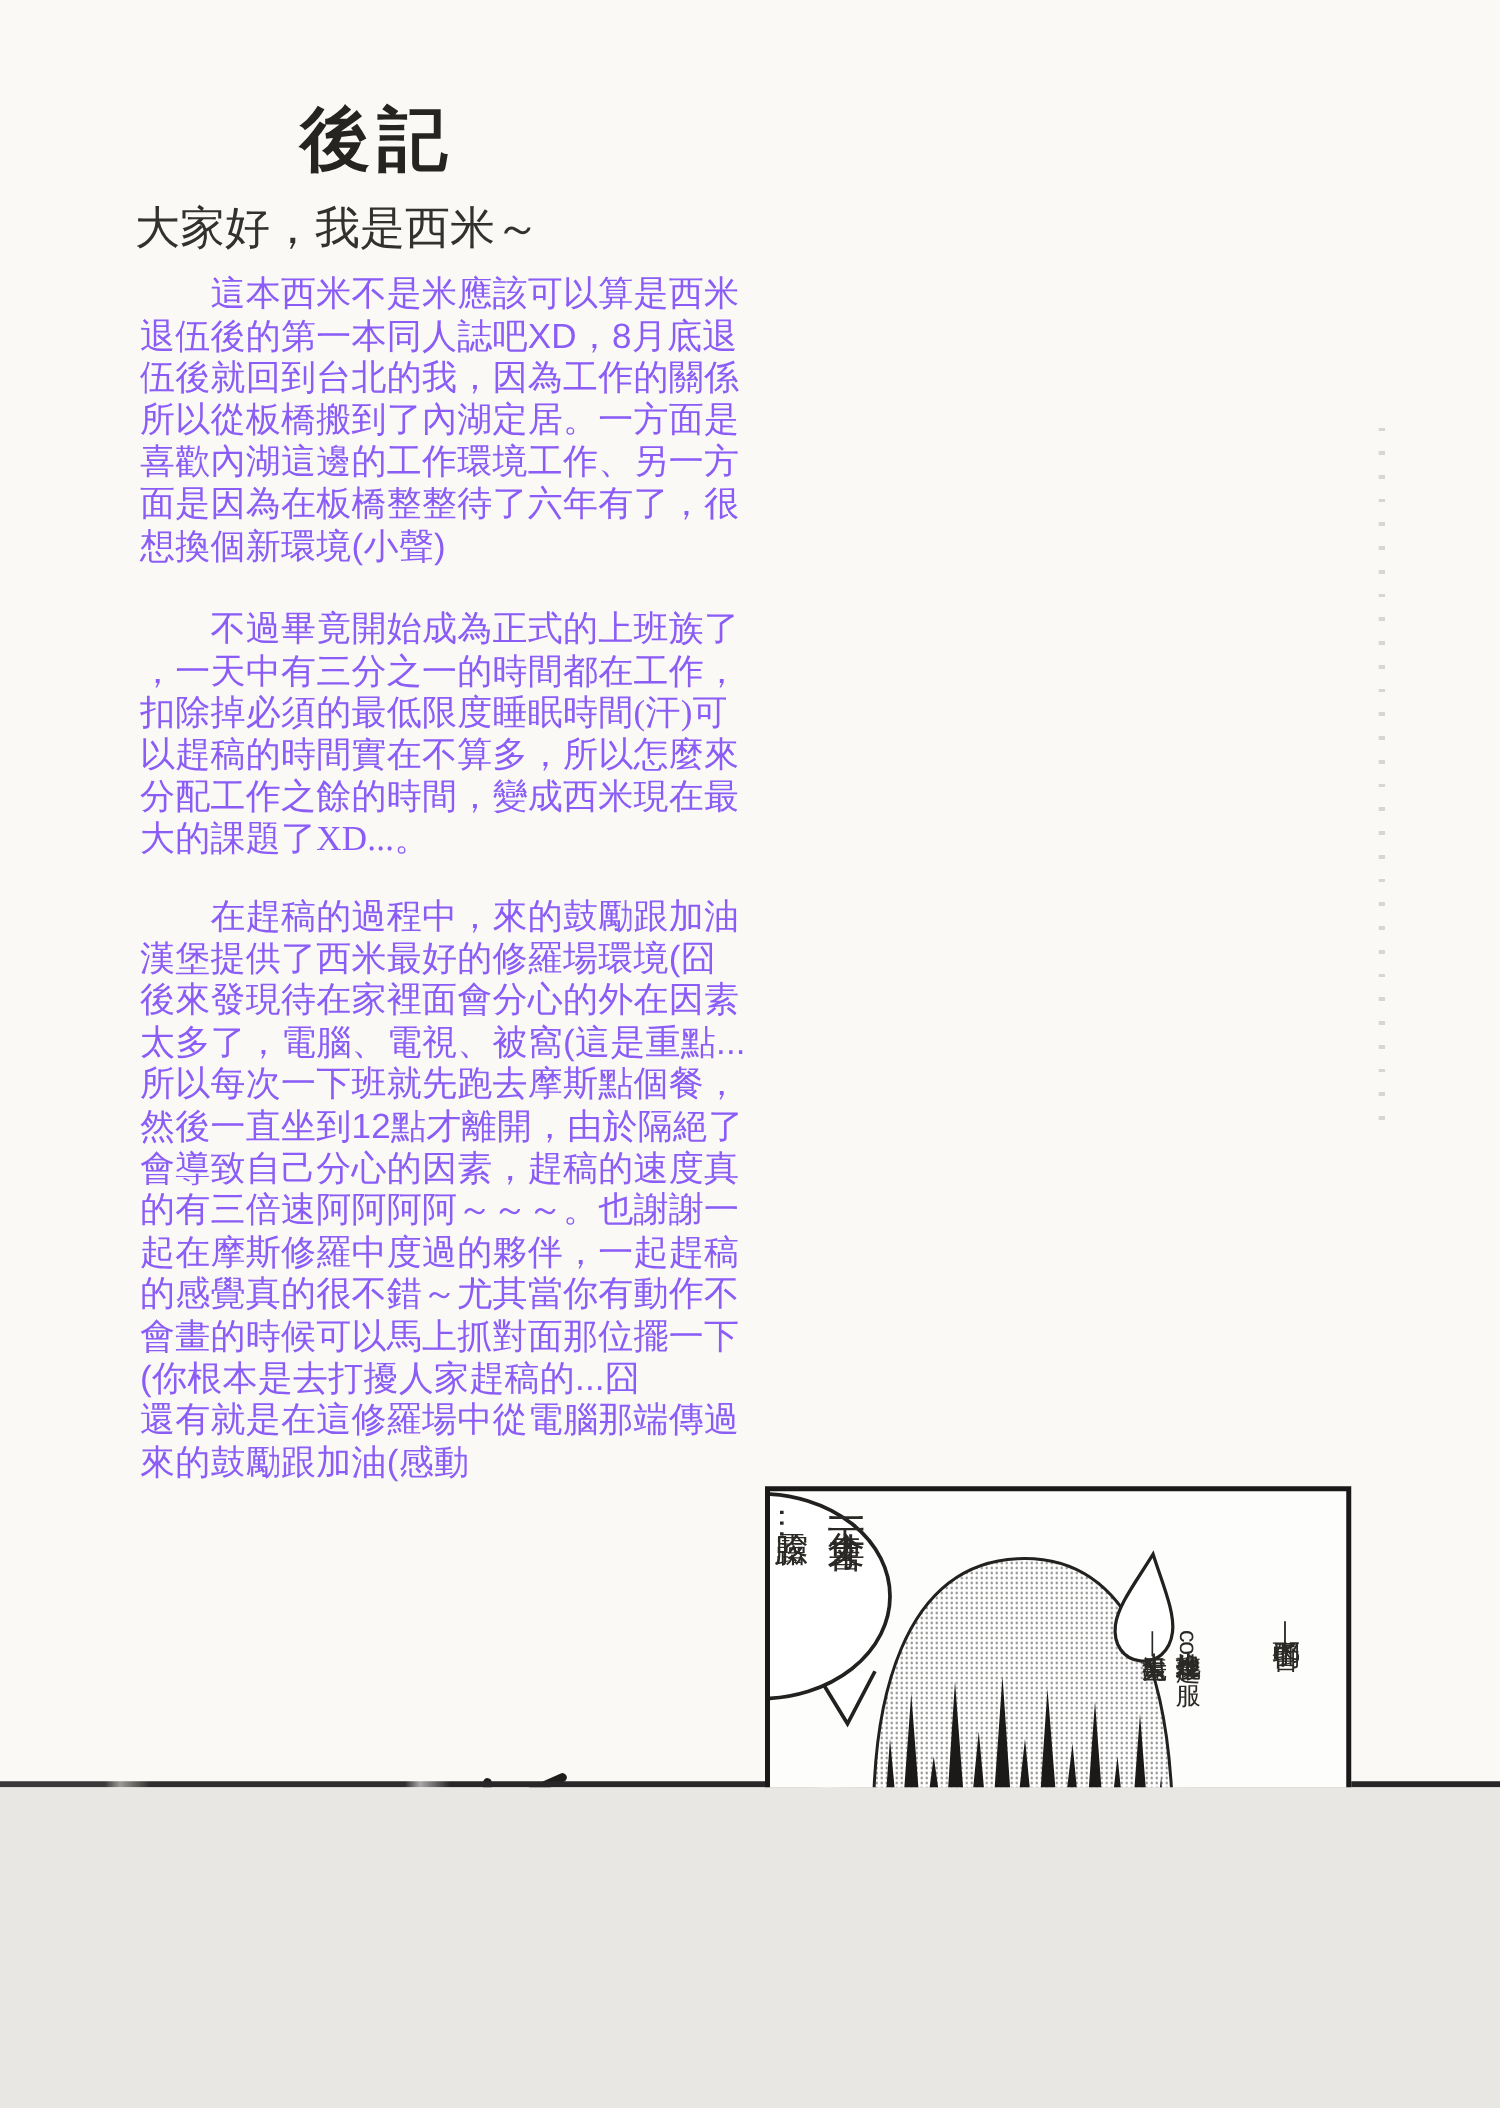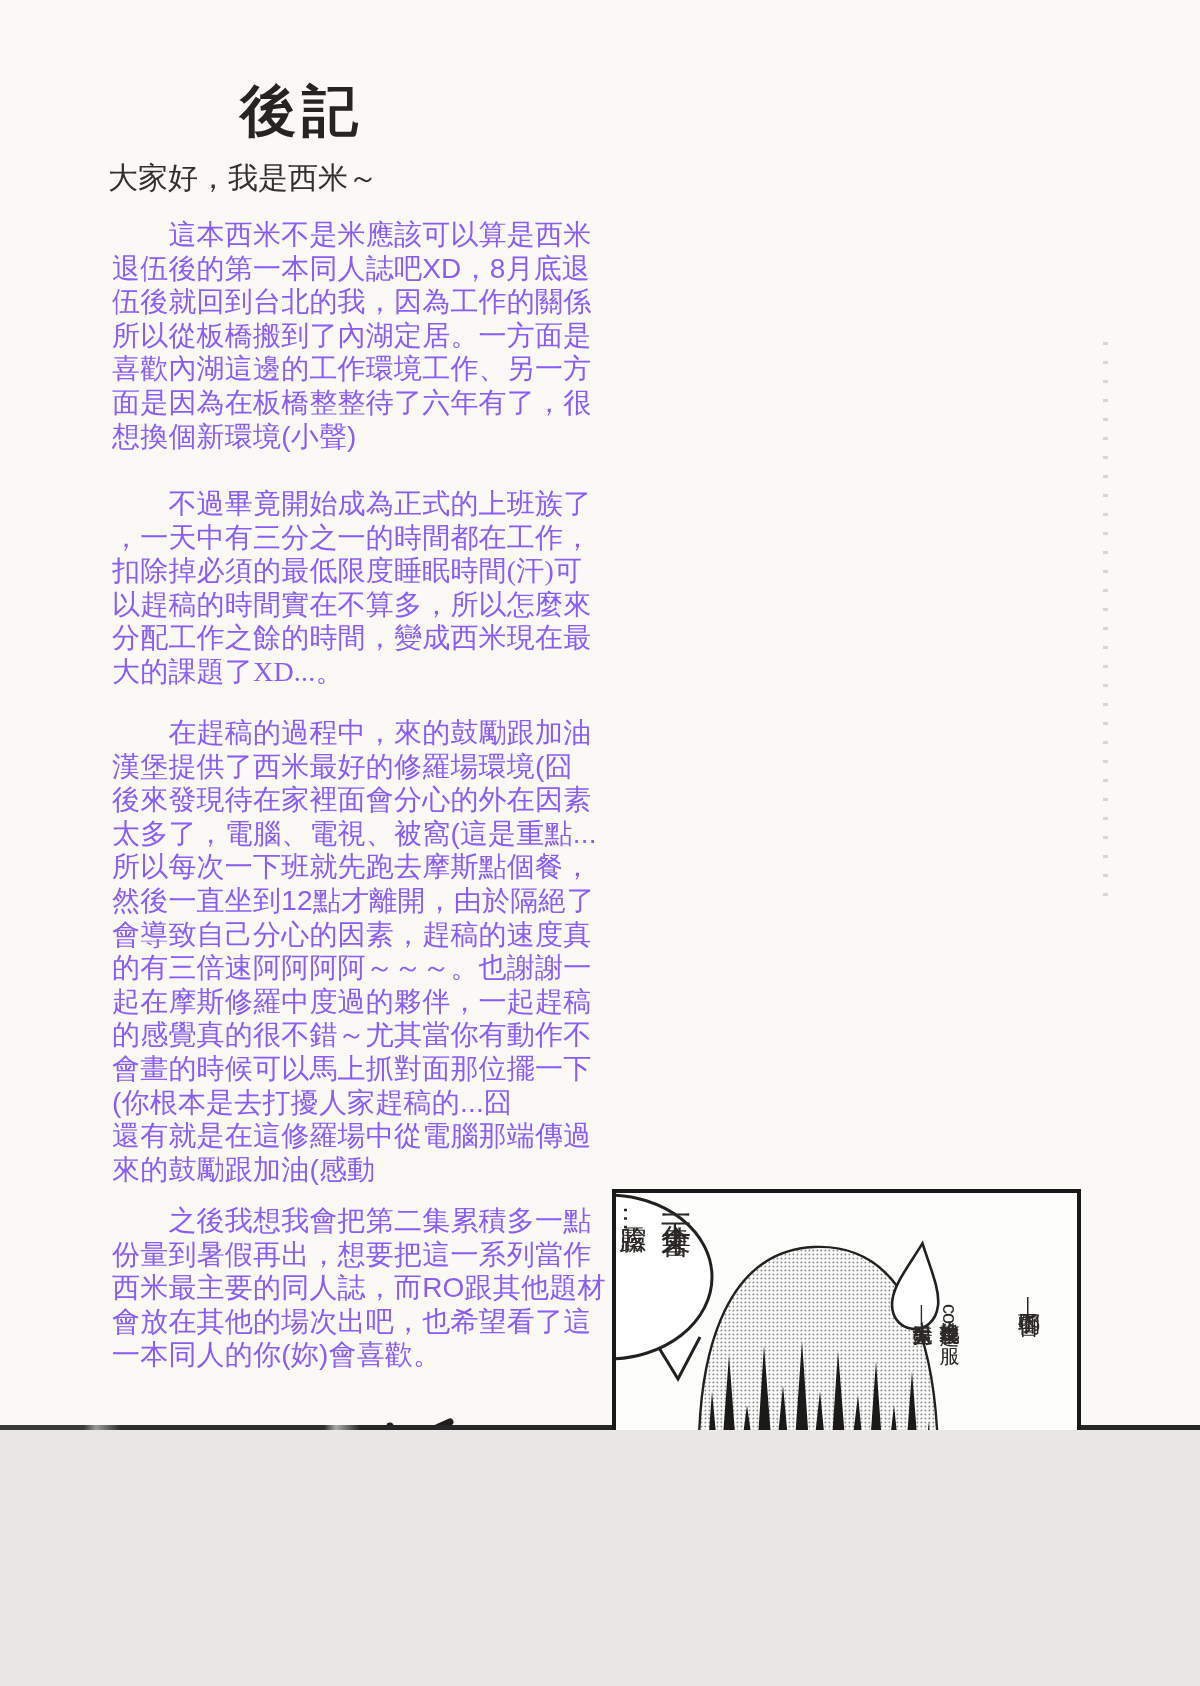--- a/index.html
+++ b/index.html
@@ -8,21 +8,21 @@
     background:#faf9f6;overflow:hidden;
     font-family:"Liberation Sans",sans-serif;color:#34322e;
   }
   .title{
     position:absolute;left:240px;top:74px;margin:0;
     font-family:"DejaVu Serif","Liberation Serif",serif;
     font-weight:900;font-size:56px;letter-spacing:6px;color:#262420;
   }
   .greeting{
     position:absolute;left:108px;top:158px;
-    font-size:30px;color:#33312d;white-space:pre;
+    font-size:36px;color:#33312d;white-space:pre;
   }
   .para{
     position:absolute;left:112px;
     font-size:28px;line-height:33.6px;color:#8b5cf6;
     white-space:pre;letter-spacing:.2px;
   }
   .para1{top:218px;}
   .para2{top:487px;font-family:Liberation Serif, serif;}
   .para3{top:716px;}
   .para4{top:1204px;}
@@ -95,25 +95,20 @@
 所以每次一下班就先跑去摩斯點個餐，
 然後一直坐到12點才離開，由於隔絕了
 會導致自己分心的因素，趕稿的速度真
 的有三倍速阿阿阿阿～～～。也謝謝一
 起在摩斯修羅中度過的夥伴，一起趕稿
 的感覺真的很不錯～尤其當你有動作不
 會畫的時候可以馬上抓對面那位擺一下
 (你根本是去打擾人家趕稿的...囧
 還有就是在這修羅場中從電腦那端傳過
 來的鼓勵跟加油(感動</div>
-  <div class="para para4">　　之後我想我會把第二集累積多一點
-份量到暑假再出，想要把這一系列當作
-西米最主要的同人誌，而RO跟其他題材
-會放在其他的場次出吧，也希望看了這
-一本同人的你(妳)會喜歡。</div>
 
   <div class="date">2006.01.23</div>
 
   <svg class="signature" width="232" height="168" viewBox="0 0 232 168" aria-label="西米露">
     <g fill="none" stroke="#1f1e1c" stroke-width="7" stroke-linecap="round" stroke-linejoin="round">
       <path d="M14,90 L194,10"></path>
       <path d="M30,40 L96,22 L112,74 L42,94 Z"></path>
       <path d="M52,32 L58,88"></path>
       <path d="M76,26 L84,80"></path>
       <path d="M134,14 L131,118"></path>

